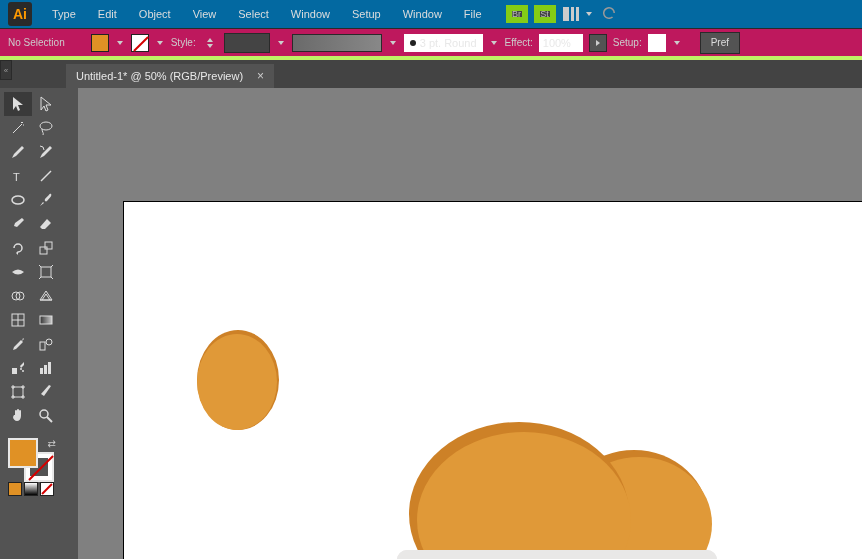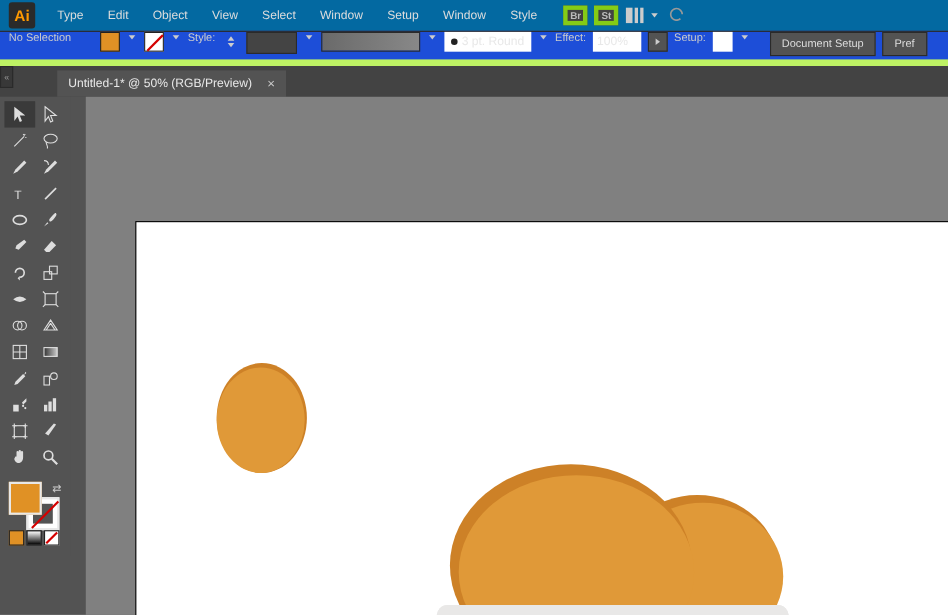--- a/index.html
+++ b/index.html
@@ -1,46 +1,46 @@
 <!DOCTYPE html>
 <html><head>
 <meta charset="utf-8">
 <style>
 *{margin:0;padding:0;box-sizing:border-box;font-family:"Segoe UI",Tahoma,sans-serif;font-size:11px;color:#e8e8e8;user-select:none}
 body{background:#535353;width:862px;height:559px;overflow:hidden;position:relative}
 .menubar{height:28px;background:#0369a1;display:flex;align-items:center;padding:0 8px;gap:2px}
 .ai-logo{width:24px;height:24px;background:#2a2a2a;display:flex;align-items:center;justify-content:center;color:#ff9a00;font-weight:bold;font-size:14px;border-radius:3px;margin-right:8px}
 .menu-item{padding:4px 10px;cursor:pointer;color:#ddd}
 .menu-icons{display:flex;gap:6px;margin-left:12px;align-items:center}
-.mi-box{width:22px;height:18px;background:#424242;border:4px solid #84cc16;display:flex;align-items:center;justify-content:center;font-size:9px;color:#bbb;font-weight:bold}
+.mi-box{width:22px;height:18px;background:#424242;border:6px solid #84cc16;display:flex;align-items:center;justify-content:center;font-size:9px;color:#bbb;font-weight:normal}
 .arrange{display:flex;gap:4px;align-items:center}
 .arrange-i{width:18px;height:14px;display:flex}
 .arrange-i span{background:#ccc;margin:0 1px}
 .sync-icon{width:18px;height:18px}
-.controlbar{height:32px;background:#1d4ed8;border-top:1px solid #2a2a2a;border-bottom:6px solid #bef264;display:flex;align-items:flex-start;padding:0 8px;gap:6px}
+.controlbar{height:32px;background:#be185d;border-top:1px solid #2a2a2a;border-bottom:4px solid #bef264;display:flex;align-items:center;padding:0 8px;gap:6px}
 .ctrl-label{color:#ccc;font-size:10px}
 .swatch{width:18px;height:18px;border:1px solid #222}
 .fill-swatch{background:#e09125}
 .stroke-swatch{background:#fff;position:relative}
 .stroke-swatch::after{content:"";position:absolute;left:-1px;top:8px;width:20px;height:2px;background:#d40000;transform:rotate(-45deg)}
 .dd{width:10px;height:10px;display:flex;align-items:center;justify-content:center}
 .dd::after{content:"";border-left:3px solid transparent;border-right:3px solid transparent;border-top:4px solid #ccc}
 .stepper{width:16px;height:18px;display:flex;flex-direction:column;justify-content:center;align-items:center;gap:2px}
 .stepper::before{content:"";border-left:3px solid transparent;border-right:3px solid transparent;border-bottom:4px solid #ccc}
 .stepper::after{content:"";border-left:3px solid transparent;border-right:3px solid transparent;border-top:4px solid #ccc}
 .field{height:20px;background:#444;border:1px solid #2a2a2a;display:flex;align-items:center;padding:0 4px}
 .gradient-bar{width:90px;height:18px;background:linear-gradient(90deg,#6a6a6a,#888);border:1px solid #2a2a2a}
 .brush-field{background:#fff;color:#222;height:18px;padding:0 6px;display:flex;align-items:center;gap:4px}
 .brush-dot{width:6px;height:6px;background:#222;border-radius:50%}
 .opacity-field{background:#fff;color:#222;width:44px;height:18px;padding:0 4px;display:flex;align-items:center}
 .arrow-box{width:18px;height:18px;background:#535353;border:1px solid #2a2a2a;display:flex;align-items:center;justify-content:center}
 .arrow-box::after{content:"";border-top:3px solid transparent;border-bottom:3px solid transparent;border-left:4px solid #ccc}
 .style-swatch{width:18px;height:18px;background:#fff}
 .btn{height:22px;background:#535353;border:1px solid #2a2a2a;padding:0 10px;display:flex;align-items:center;color:#ddd;cursor:pointer;font-size:10px}
-.tabbar{height:28px;background:#434343;display:flex;align-items:flex-end;padding-left:52px}
+.tabbar{height:28px;background:#434343;display:flex;align-items:flex-end;padding-left:66px}
 .panel-toggle{position:absolute;left:0;top:60px;width:12px;height:20px;background:#383838;border:1px solid #2a2a2a;display:flex;align-items:center;justify-content:center;font-size:8px;color:#999}
 .tab{height:24px;background:#535353;padding:0 10px;display:flex;align-items:center;gap:14px;color:#ddd;font-size:11px}
 .tab-close{font-size:12px;color:#ccc;cursor:pointer}
 .toolbox{position:absolute;left:0;top:88px;width:64px;background:#535353;padding:4px;display:flex;flex-wrap:wrap;gap:0}
 .tool{width:28px;height:24px;display:flex;align-items:center;justify-content:center;cursor:pointer;position:relative}
 .tool.sel{background:#3a3a3a}
 .tool svg{width:16px;height:16px}
 .color-section{width:56px;margin-top:6px;position:relative;height:44px}
 .fill-big{position:absolute;left:4px;top:0;width:30px;height:30px;background:#e09125;border:2px solid #e8e8e8;z-index:2}
 .stroke-big{position:absolute;left:20px;top:14px;width:30px;height:30px;background:#fff;border:2px solid #e8e8e8}
@@ -60,21 +60,21 @@
 <div class="menubar">
   <div class="ai-logo">Ai</div>
   <div class="menu-item">Type</div>
   <div class="menu-item">Edit</div>
   <div class="menu-item">Object</div>
   <div class="menu-item">View</div>
   <div class="menu-item">Select</div>
   <div class="menu-item">Window</div>
   <div class="menu-item">Setup</div>
   <div class="menu-item">Window</div>
-  <div class="menu-item">Style</div>
+  <div class="menu-item">File</div>
   <div class="menu-icons">
     <div class="mi-box">Br</div>
     <div class="mi-box">St</div>
     <div class="arrange">
       <div class="arrange-i">
           <span style="width:6px;height:14px"></span>
           <span style="width:3px;height:14px"></span>
           <span style="width:3px;height:14px"></span>
         </div>
       <div class="dd"></div>
@@ -107,21 +107,20 @@
   <div class="dd"></div>
   <span class="ctrl-label">Effect:</span>
   <div class="opacity-field">
       <span>100%</span>
     </div>
   <div class="arrow-box"></div>
   <span class="ctrl-label">Setup:</span>
   <div class="style-swatch"></div>
   <div class="dd"></div>
   <div style="width:6px"></div>
-  <div class="btn">Document Setup</div>
   <div class="btn">Pref</div>
 </div>
 
 <div class="panel-toggle">«</div>
 
 <div class="tabbar">
   <div class="tab">
     <span>Untitled-1* @ 50% (RGB/Preview)</span>
     <span class="tab-close">×</span>
   </div>

